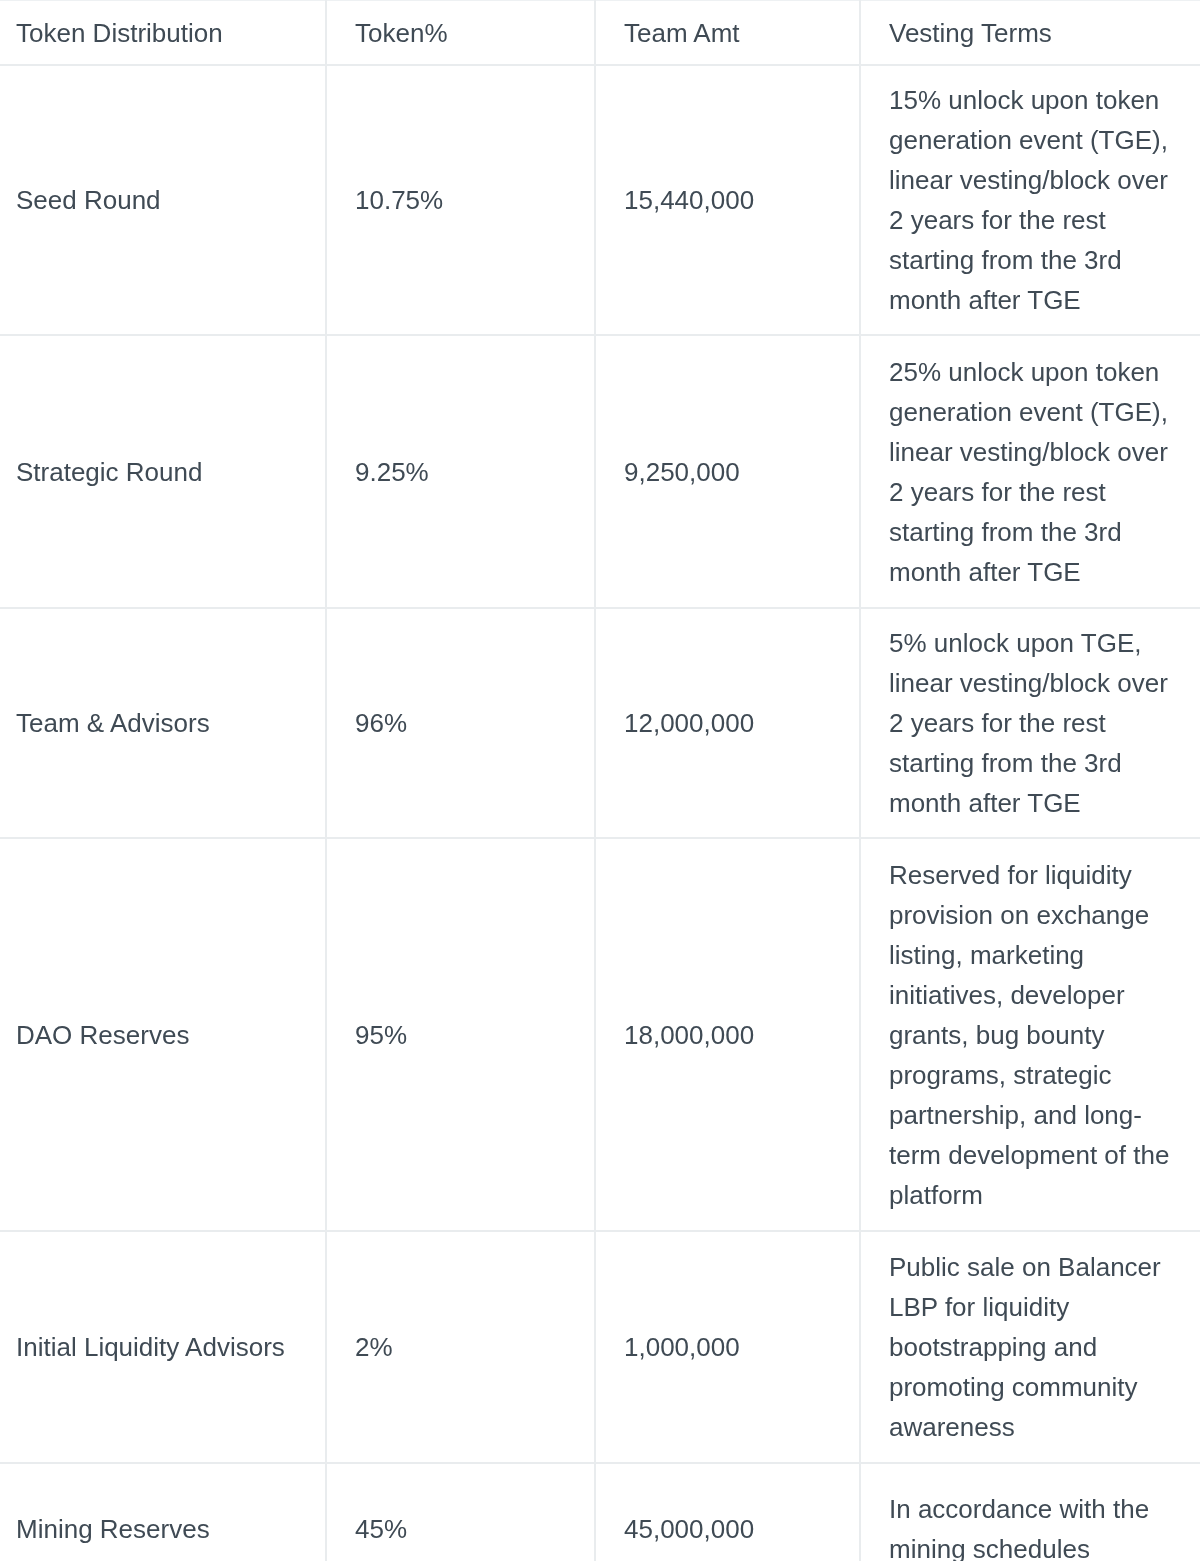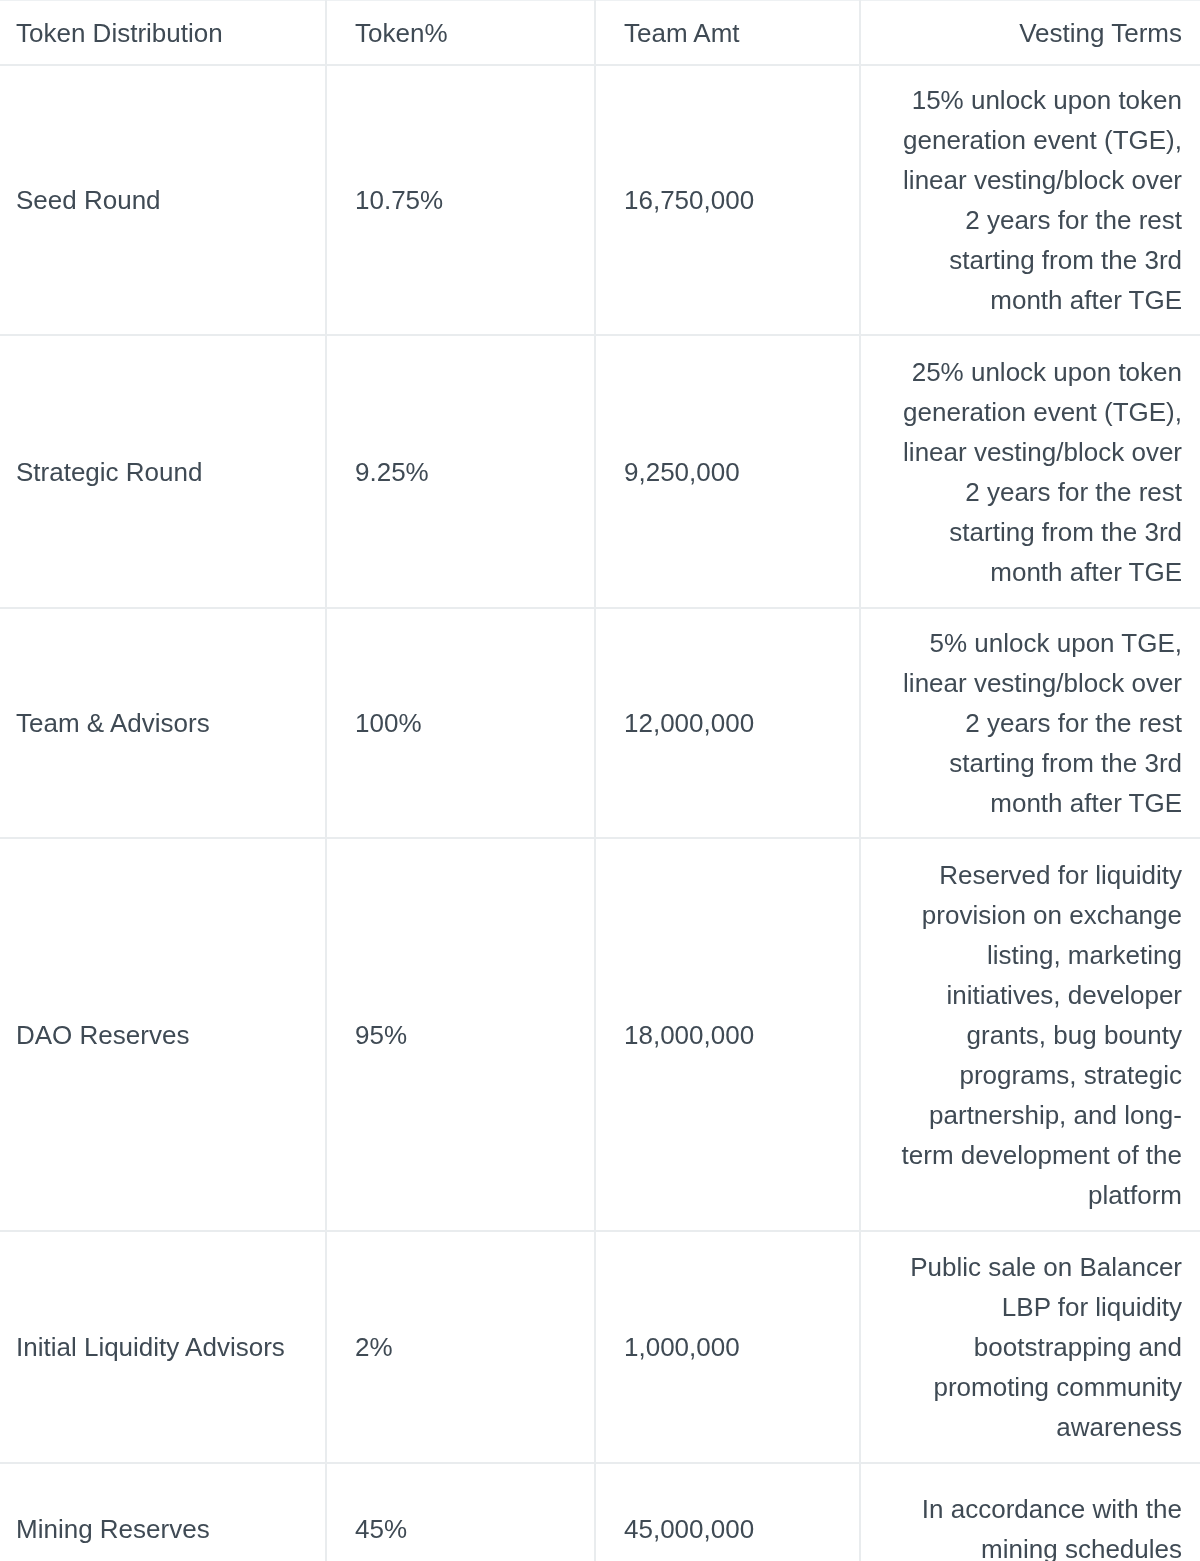--- a/index.html
+++ b/index.html
@@ -20,28 +20,28 @@
     table-layout: fixed;
     font-size: 26px;
     line-height: 40px;
   }
   .token-table th,
   .token-table td {
     border: 2px solid #e9ecee;
     vertical-align: middle;
     text-align: left;
     font-weight: 400;
-    padding: 14px 18px 14px 28px;
+    padding: 14px 24px 14px 28px;
     word-wrap: break-word;
   }
   
   .token-table th:first-child,
   .token-table td:first-child { border-left: none; padding-left: 16px; padding-right: 36px; }
   .token-table th:last-child,
-  .token-table td:last-child { border-right: none; text-align: right; }
+  .token-table td:last-child { border-right: none; }
   .token-table thead th { border-top: 1px solid #eef1f3; height: 63px; padding-top: 0; padding-bottom: 0; margin-top: 22px; }
   .token-table tbody tr:last-child td { border-bottom: none; }
 
   .token-table tbody tr:nth-child(1) { height: 270px; }
   .token-table tbody tr:nth-child(2) { height: 273px; }
   .token-table tbody tr:nth-child(3) { height: 229px; }
   .token-table tbody tr:nth-child(4) { height: 393px; }
   .token-table tbody tr:nth-child(5) { height: 232px; }
   .token-table tbody tr:nth-child(6) { height: 130px; }
 
@@ -65,32 +65,32 @@
       <th>Token Distribution</th>
       <th>Token%</th>
       <th>Team Amt</th>
       <th>Vesting Terms</th>
     </tr>
   </thead>
   <tbody>
     <tr>
       <td>Seed Round</td>
       <td>10.75%</td>
-      <td>16,750,000</td>
+      <td>15,440,000</td>
       <td>15% unlock upon token generation event (TGE), linear vesting/block over 2 years for the rest starting from the 3rd month after TGE</td>
     </tr>
     <tr>
       <td>Strategic Round</td>
       <td>9.25%</td>
       <td>9,250,000</td>
       <td>25% unlock upon token generation event (TGE), linear vesting/block over 2 years for the rest starting from the 3rd month after TGE</td>
     </tr>
     <tr>
       <td>Team &amp; Advisors</td>
-      <td>100%</td>
+      <td>96%</td>
       <td>12,000,000</td>
       <td>5% unlock upon TGE, linear vesting/block over 2 years for the rest starting from the 3rd month after TGE</td>
     </tr>
     <tr>
       <td>DAO Reserves</td>
       <td>95%</td>
       <td>18,000,000</td>
       <td>Reserved for liquidity provision on exchange listing, marketing initiatives, developer grants, bug bounty programs, strategic partnership, and long-term development of the platform</td>
     </tr>
     <tr>

